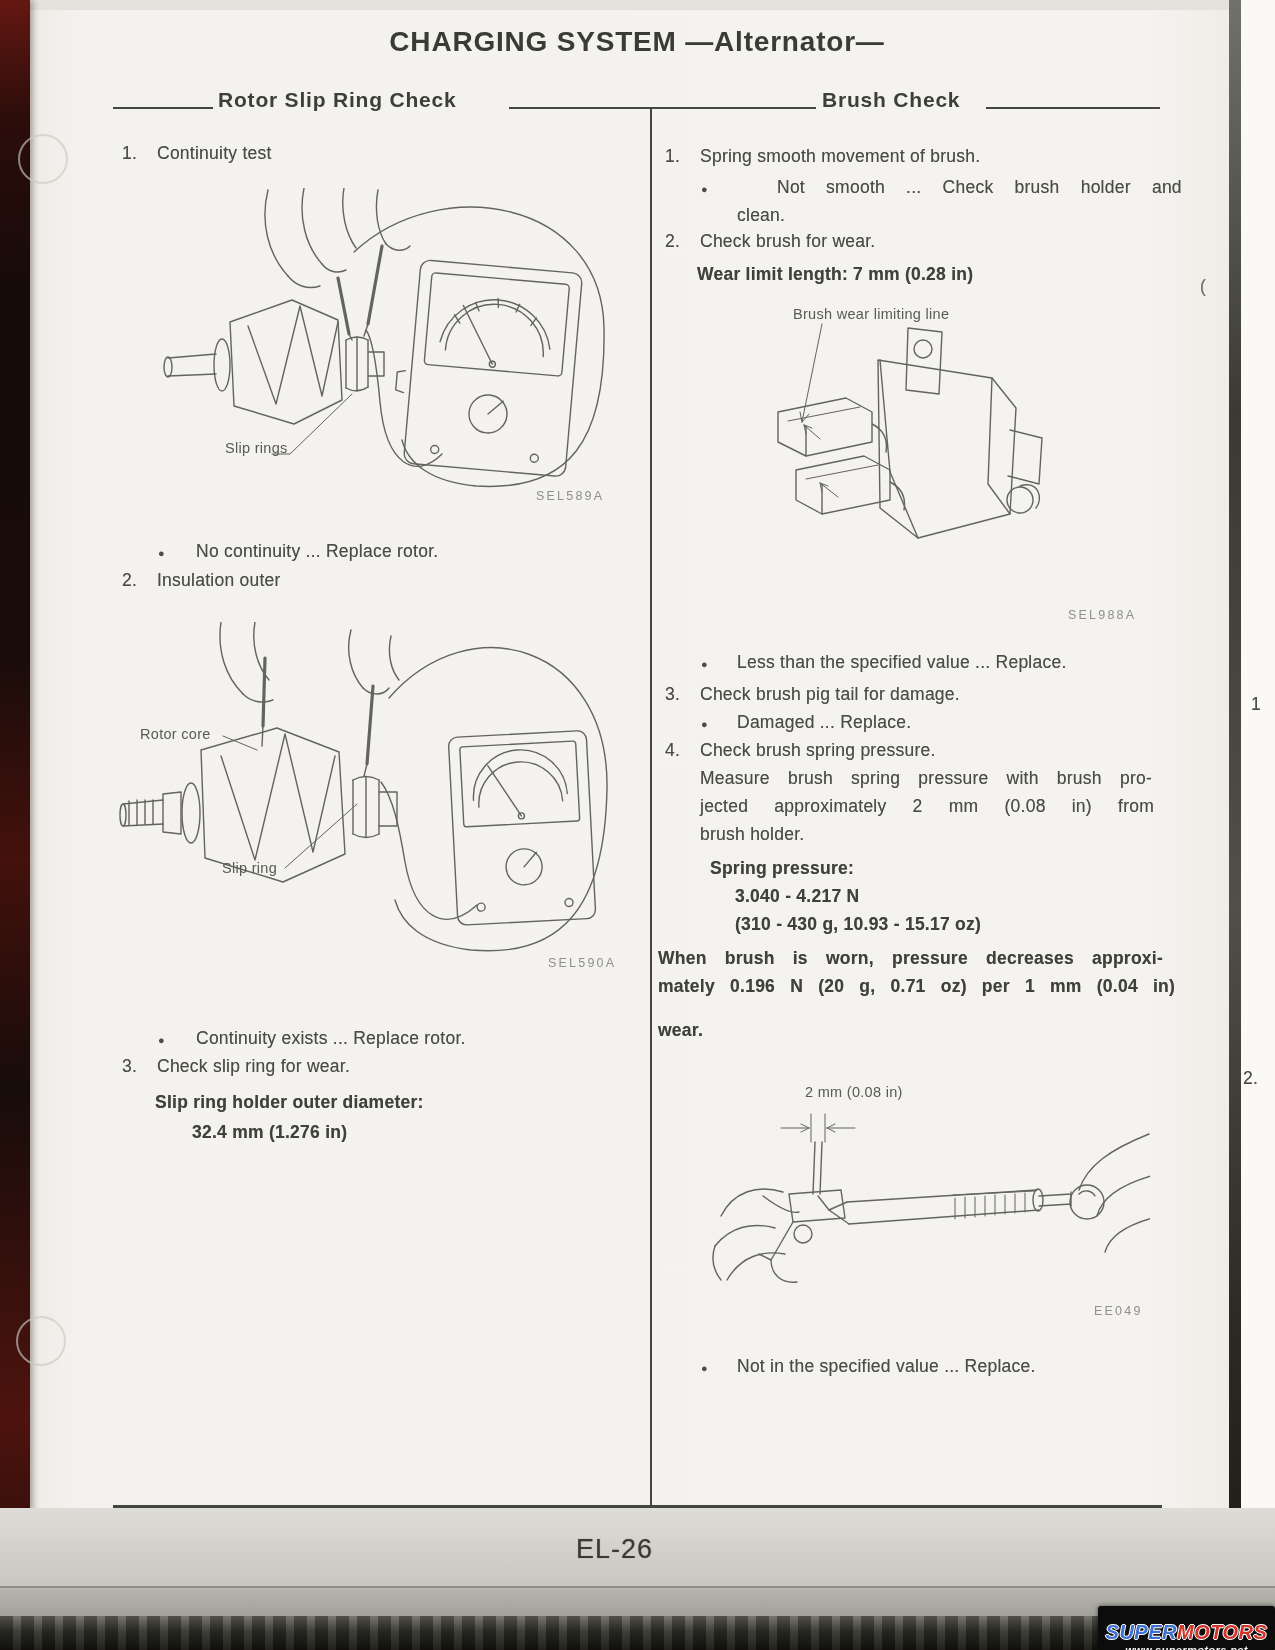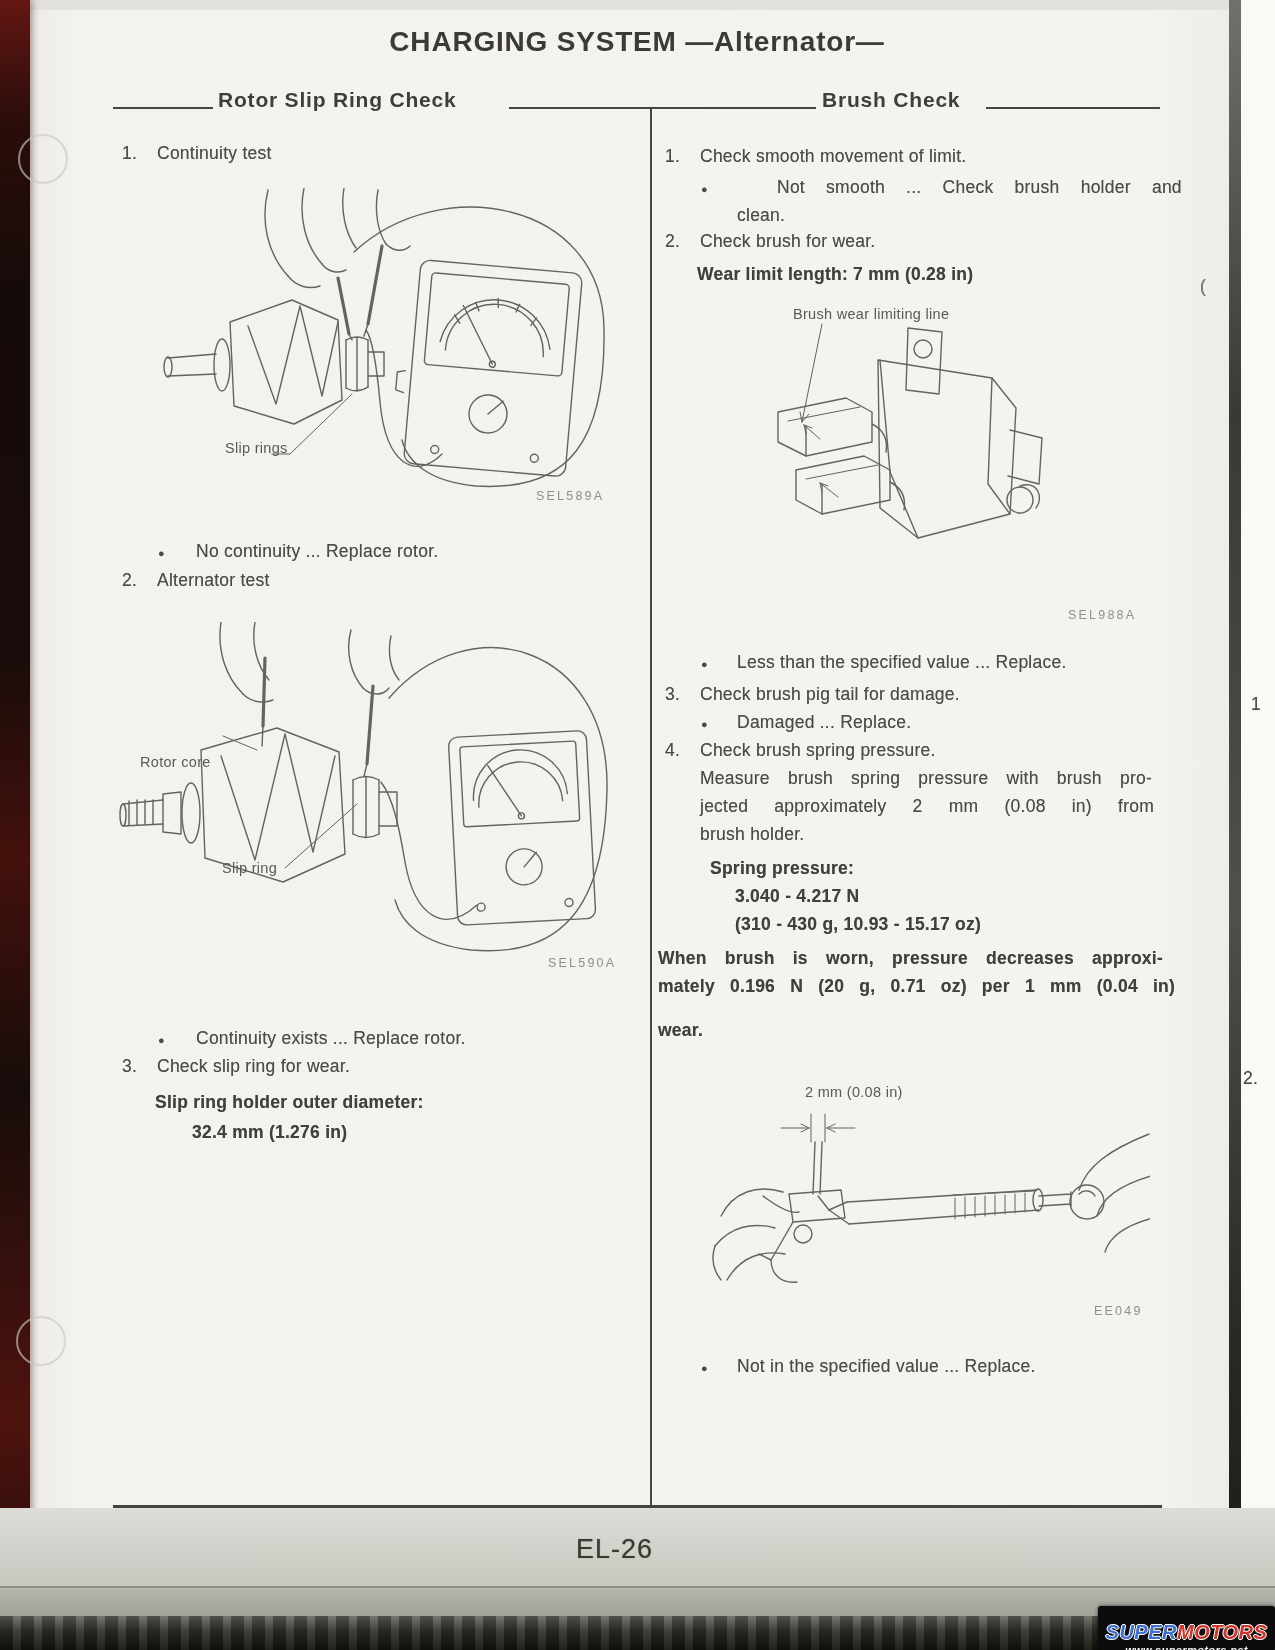--- a/index.html
+++ b/index.html
@@ -119,21 +119,21 @@
     <path d="M302,266 C276,292 246,278 240,214 C236,170 232,150 226,142"></path>
     <path class="thin" d="M132,266 L150,266 L212,206"></path>
   </svg>
   <div class="t figlbl" style="left:225px;top:440px;">Slip rings</div>
   <div class="t code" style="left:536px;top:489px;">SEL589A</div>
 
   <div class="t bullet" style="left:158px;top:547px;">●</div>
   <div class="t body" style="left:196px;top:541px;">No continuity ... Replace rotor.</div>
 
   <div class="t body" style="left:122px;top:570px;">2.</div>
-  <div class="t body" style="left:157px;top:570px;">Alternator test</div>
+  <div class="t body" style="left:157px;top:570px;">Insulation outer</div>
 
   <svg class="sketch" style="left:105px;top:622px;" width="510" height="330" viewBox="0 0 510 330">
     <path d="M116,0 C112,28 120,54 138,72"></path>
     <path d="M138,72 C146,80 158,82 168,78"></path>
     <path d="M150,0 C146,22 152,44 164,58"></path>
     <path d="M246,8 C240,30 246,52 258,66"></path>
     <path d="M258,66 C266,74 278,74 284,66"></path>
     <path d="M286,14 C282,32 286,48 294,58"></path>
     <path class="thick" d="M160,36 L158,104"></path>
     <path d="M158,104 L157,124"></path>
@@ -159,35 +159,35 @@
       <circle cx="417" cy="245" r="18"></circle>
       <path d="M417,245 L430,231"></path>
       <circle cx="372" cy="283" r="4"></circle>
       <circle cx="460" cy="283" r="4"></circle>
     </g>
     <path d="M284,76 C366,-18 504,24 502,166 C500,286 456,336 366,328 C316,322 296,300 290,278"></path>
     <path d="M372,283 C340,312 310,296 300,240 C294,204 288,176 276,160"></path>
     <path class="thin" d="M118,114 L152,128"></path>
     <path class="thin" d="M180,246 L252,182"></path>
   </svg>
-  <div class="t figlbl" style="left:140px;top:726px;margin-top:28px;">Rotor core</div>
+  <div class="t figlbl" style="left:140px;top:726px;">Rotor core</div>
   <div class="t figlbl" style="left:222px;top:860px;">Slip ring</div>
   <div class="t code" style="left:548px;top:956px;">SEL590A</div>
 
   <div class="t bullet" style="left:158px;top:1034px;">●</div>
   <div class="t body" style="left:196px;top:1028px;">Continuity exists ... Replace rotor.</div>
 
   <div class="t body" style="left:122px;top:1056px;">3.</div>
   <div class="t body" style="left:157px;top:1056px;">Check slip ring for wear.</div>
 
   <div class="t body bold" style="left:155px;top:1092px;">Slip ring holder outer diameter:</div>
   <div class="t body bold" style="left:192px;top:1122px;">32.4 mm (1.276 in)</div>
 
   <div class="t body" style="left:665px;top:146px;">1.</div>
-  <div class="t body" style="left:700px;top:146px;">Check smooth movement of limit.</div>
+  <div class="t body" style="left:700px;top:146px;">Spring smooth movement of brush.</div>
 
   <div class="t bullet" style="left:701px;top:183px;">●</div>
   <div class="t body wsC" style="left:737px;top:177px;margin-left:40px;">Not smooth ... Check brush holder and</div>
   <div class="t body" style="left:737px;top:205px;">clean.</div>
 
   <div class="t body" style="left:665px;top:231px;">2.</div>
   <div class="t body" style="left:700px;top:231px;">Check brush for wear.</div>
 
   <div class="t body bold" style="left:697px;top:264px;">Wear limit length:  7 mm (0.28 in)</div>
 

